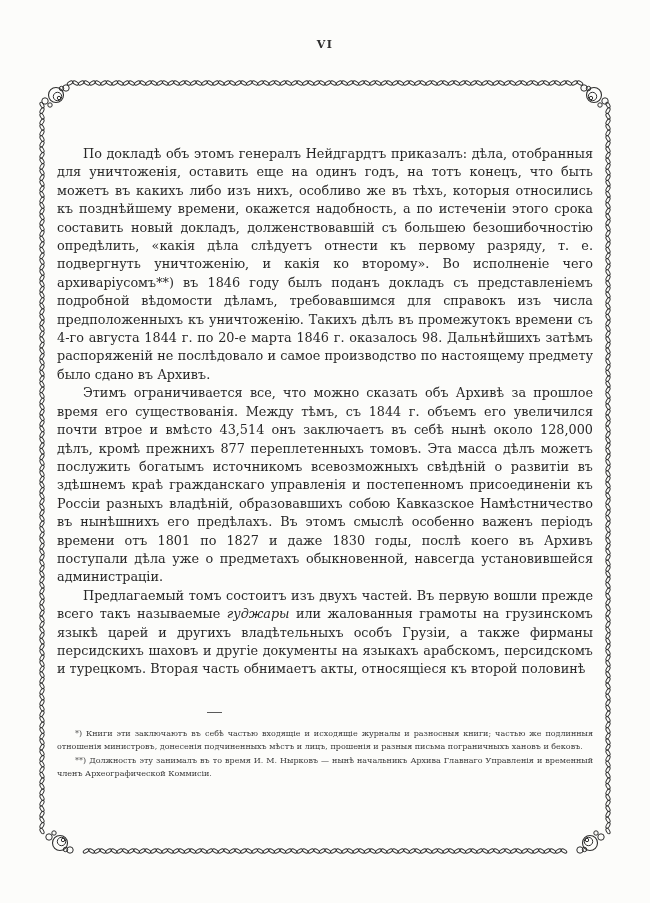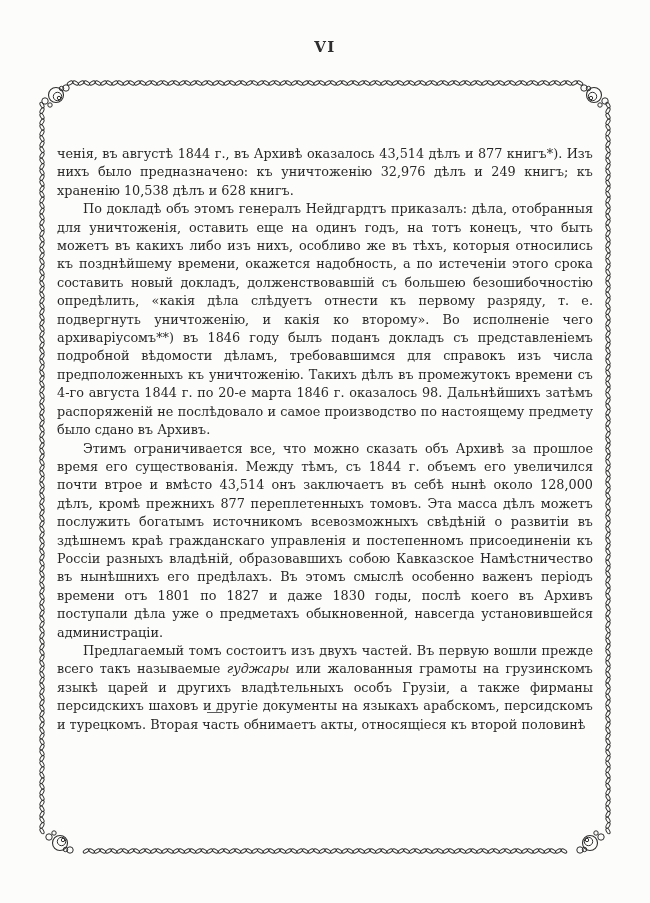--- a/index.html
+++ b/index.html
@@ -3,21 +3,21 @@
 <meta charset="utf-8">
 <style>
   html,body{margin:0;padding:0;background:#e8e8e6;}
   .page{
     position:relative;width:650px;height:903px;margin:0 auto;
     background:#fcfcfa;color:#262626;overflow:hidden;
     font-family:"DejaVu Serif", serif;
   }
   .page-number{
     position:absolute;top:38px;left:0;right:0;text-align:center;
-    font-size:15px;font-weight:bold;letter-spacing:1.5px;color:#2e2e2e;
+    font-size:11px;font-weight:bold;letter-spacing:1.5px;color:#2e2e2e;
   }
   .frame{position:absolute;left:0;top:0;width:650px;height:903px;pointer-events:none;}
   .text-block{
     position:absolute;left:57px;width:536px;top:145px;
     font-size:12.8px;line-height:18.4px;text-align:justify;
     color:#282828;
   }
   .text-block p{margin:0;text-indent:26px;}
   .text-block p.noindent{text-indent:0;}
   .term{}
@@ -500,24 +500,25 @@
       <circle cx="590" cy="843" r="7.5" fill="none" stroke="#2e2e2e" stroke-width="1.1"></circle>
       <circle cx="588.5" cy="841.5" r="4.2" fill="none" stroke="#2e2e2e" stroke-width="1"></circle>
       <circle cx="587" cy="840" r="1.7" fill="none" stroke="#2e2e2e" stroke-width="1"></circle>
       <circle cx="580" cy="850" r="3.2" fill="none" stroke="#2e2e2e" stroke-width="1"></circle>
       <circle cx="601" cy="837" r="3.2" fill="none" stroke="#2e2e2e" stroke-width="1"></circle>
       <circle cx="584.5" cy="849.5" r="2.2" fill="none" stroke="#2e2e2e" stroke-width="1"></circle>
       <circle cx="596" cy="833" r="2.2" fill="none" stroke="#2e2e2e" stroke-width="1"></circle>
     </svg>
 
   <div class="text-block">
-    <p class="noindent">ченія, въ августѣ 1844 г., въ Архивѣ оказалось 43,514 дѣлъ и 877 книгъ*). Изъ нихъ было предназначено: къ уничтоженію 32,976 дѣлъ и 249 книгъ; къ храненію 10,538 дѣлъ и 628 книгъ.</p>
     <p>По докладѣ объ этомъ генералъ Нейдгардтъ приказалъ: дѣла, отобранныя для уничтоженія, оставить еще на одинъ годъ, на тотъ конецъ, что быть можетъ въ какихъ либо изъ нихъ, особливо же въ тѣхъ, которыя относились къ позднѣйшему времени, окажется надобность, а по истеченіи этого срока составить новый докладъ, долженствовавшій съ большею безошибочностію опредѣлить, «какія дѣла слѣдуетъ отнести къ первому разряду, т. е. подвергнуть уничтоженію, и какія ко второму». Во исполненіе чего архиваріусомъ**) въ 1846 году былъ поданъ докладъ съ представленіемъ подробной вѣдомости дѣламъ, требовавшимся для справокъ изъ числа предположенныхъ къ уничтоженію. Такихъ дѣлъ въ промежутокъ времени съ 4-го августа 1844 г. по 20-е марта 1846 г. оказалось 98. Дальнѣйшихъ затѣмъ распоряженій не послѣдовало и самое производство по настоящему предмету было сдано въ Архивъ.</p>
     <p>Этимъ ограничивается все, что можно сказать объ Архивѣ за прошлое время его существованія. Между тѣмъ, съ 1844 г. объемъ его увеличился почти втрое и вмѣсто 43,514 онъ заключаетъ въ себѣ нынѣ около 128,000 дѣлъ, кромѣ прежнихъ 877 переплетенныхъ томовъ. Эта масса дѣлъ можетъ послужить богатымъ источникомъ всевозможныхъ свѣдѣній о развитіи въ здѣшнемъ краѣ гражданскаго управленія и постепенномъ присоединеніи къ Россіи разныхъ владѣній, образовавшихъ собою Кавказское Намѣстничество въ нынѣшнихъ его предѣлахъ. Въ этомъ смыслѣ особенно важенъ періодъ времени отъ 1801 по 1827 и даже 1830 годы, послѣ коего въ Архивъ поступали дѣла уже о предметахъ обыкновенной, навсегда установившейся администраціи.</p>
     <p><span>Предлагаемый томъ состоитъ изъ двухъ частей. Въ первую вошли прежде всего такъ называемые </span><em class="term">гуджары</em><span> или жалованныя грамоты на грузинскомъ языкѣ царей и другихъ владѣтельныхъ особъ Грузіи, а также фирманы персидскихъ шаховъ и другіе документы на языкахъ арабскомъ, персидскомъ и турецкомъ. Вторая часть обнимаетъ акты, относящіеся къ второй половинѣ</span></p>
   </div>
 
   <div class="footnote-sep"></div>
 
   <div class="footnotes">
+    <p>*) Книги эти заключаютъ въ себѣ частью входящіе и исходящіе журналы и разносныя книги; частью же подлинныя отношенія министровъ, донесенія подчиненныхъ мѣстъ и лицъ, прошенія и разныя письма пограничныхъ хановъ и бековъ.</p>
+    <p>**) Должность эту занималъ въ то время И. М. Нырковъ — нынѣ начальникъ Архива Главнаго Управленія и временный членъ Археографической Коммисіи.</p>
   </div>
 
 </div>
 
 </body></html>

